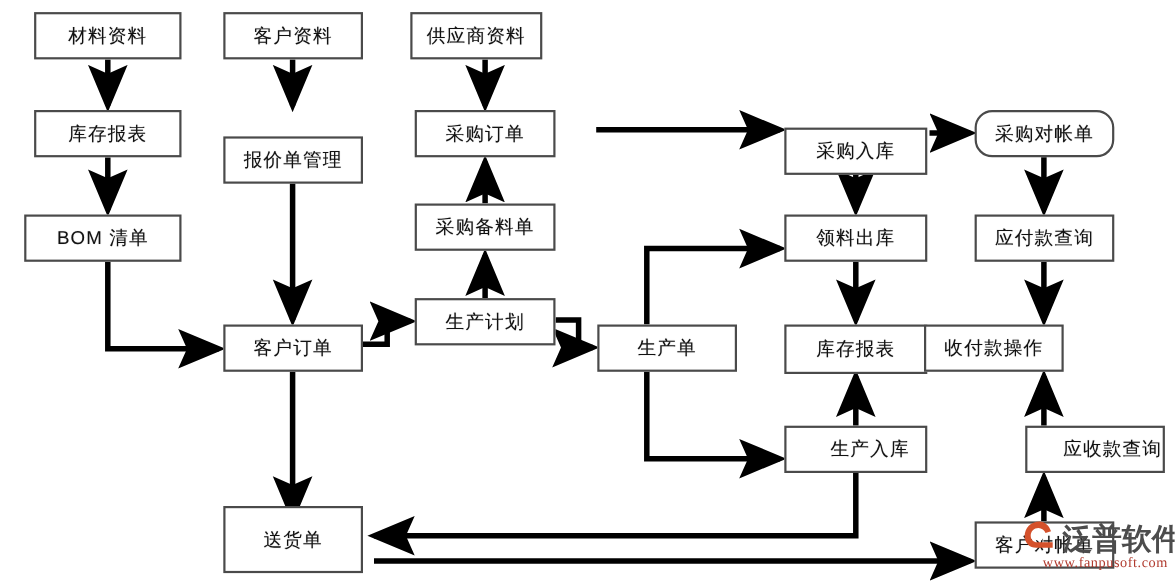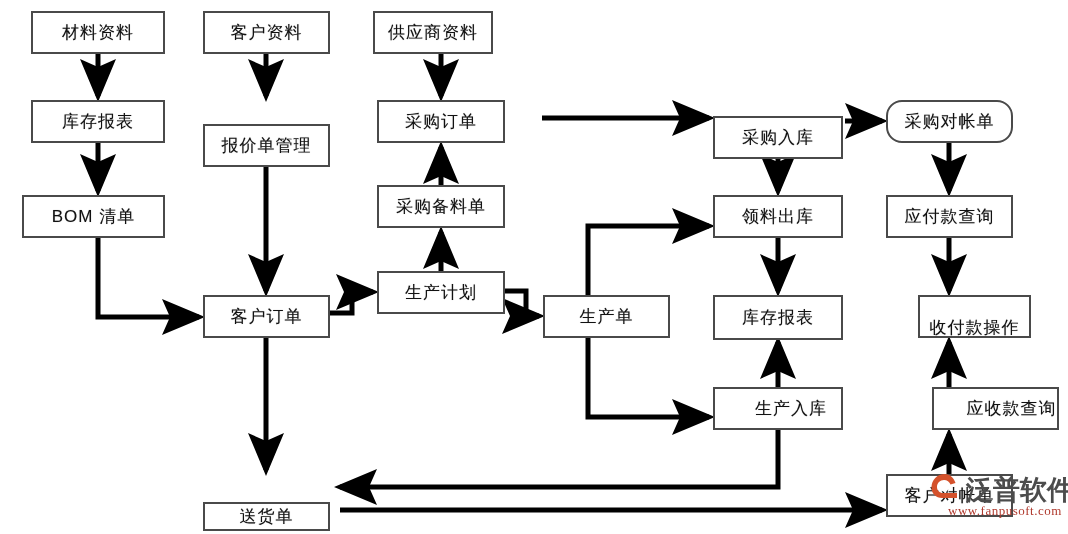--- a/index.html
+++ b/index.html
@@ -131,21 +131,21 @@
       </div>
       <div class="node-box" style="left: 203px; top: 11px; width: 127px; height: 43px; border-color: rgb(74, 74, 74);">
         <span class="node-label">客户资料</span>
       </div>
       <div class="node-box" style="left: 203px; top: 100px; width: 127px; height: 43px; border-color: rgb(74, 74, 74); margin-top: 24px;">
         <span class="node-label">报价单管理</span>
       </div>
       <div class="node-box" style="left: 203px; top: 295px; width: 127px; height: 43px; border-color: rgb(74, 74, 74);">
         <span class="node-label">客户订单</span>
       </div>
-      <div class="node-box" style="left: 203px; top: 502px; width: 127px; height: 29px; border-color: rgb(74, 74, 74);">
+      <div class="node-box" style="left: 203px; top: 460px; width: 127px; height: 61px; border-color: rgb(74, 74, 74);">
         <span class="node-label">送货单</span>
       </div>
       <div class="node-box" style="left: 361px; top: 11px; width: 120px; height: 43px; border-color: rgb(74, 74, 74); margin-left: 12px;">
         <span class="node-label">供应商资料</span>
       </div>
       <div class="node-box" style="left: 377px; top: 100px; width: 128px; height: 43px; border-color: rgb(74, 74, 74);">
         <span class="node-label">采购订单</span>
       </div>
       <div class="node-box" style="left: 377px; top: 185px; width: 128px; height: 43px; border-color: rgb(74, 74, 74);">
         <span class="node-label">采购备料单</span>
@@ -167,21 +167,21 @@
       </div>
       <div class="node-box" style="left: 713px; top: 387px; width: 130px; height: 43px; border-color: rgb(74, 74, 74); padding-left: 26px;">
         <span class="node-label">生产入库</span>
       </div>
       <div class="node-box" style="left: 886px; top: 100px; width: 127px; height: 43px; border-color: rgb(74, 74, 74); border-radius: 16px;">
         <span class="node-label">采购对帐单</span>
       </div>
       <div class="node-box" style="left: 886px; top: 195px; width: 127px; height: 43px; border-color: rgb(74, 74, 74);">
         <span class="node-label">应付款查询</span>
       </div>
-      <div class="node-box" style="left: 918px; top: 295px; width: 113px; height: 43px; border-color: rgb(74, 74, 74); align-items: flex-end;">
+      <div class="node-box" style="left: 840px; top: 295px; width: 127px; height: 43px; border-color: rgb(74, 74, 74);">
         <span class="node-label">收付款操作</span>
       </div>
       <div class="node-box" style="left: 932px; top: 387px; width: 127px; height: 43px; border-color: rgb(74, 74, 74); padding-left: 32px;">
         <span class="node-label">应收款查询</span>
       </div>
       <div class="node-box" style="left: 886px; top: 474px; width: 127px; height: 43px; border-color: rgb(74, 74, 74);">
         <span class="node-label">客户对帐单</span>
       </div>
     </div>
 

